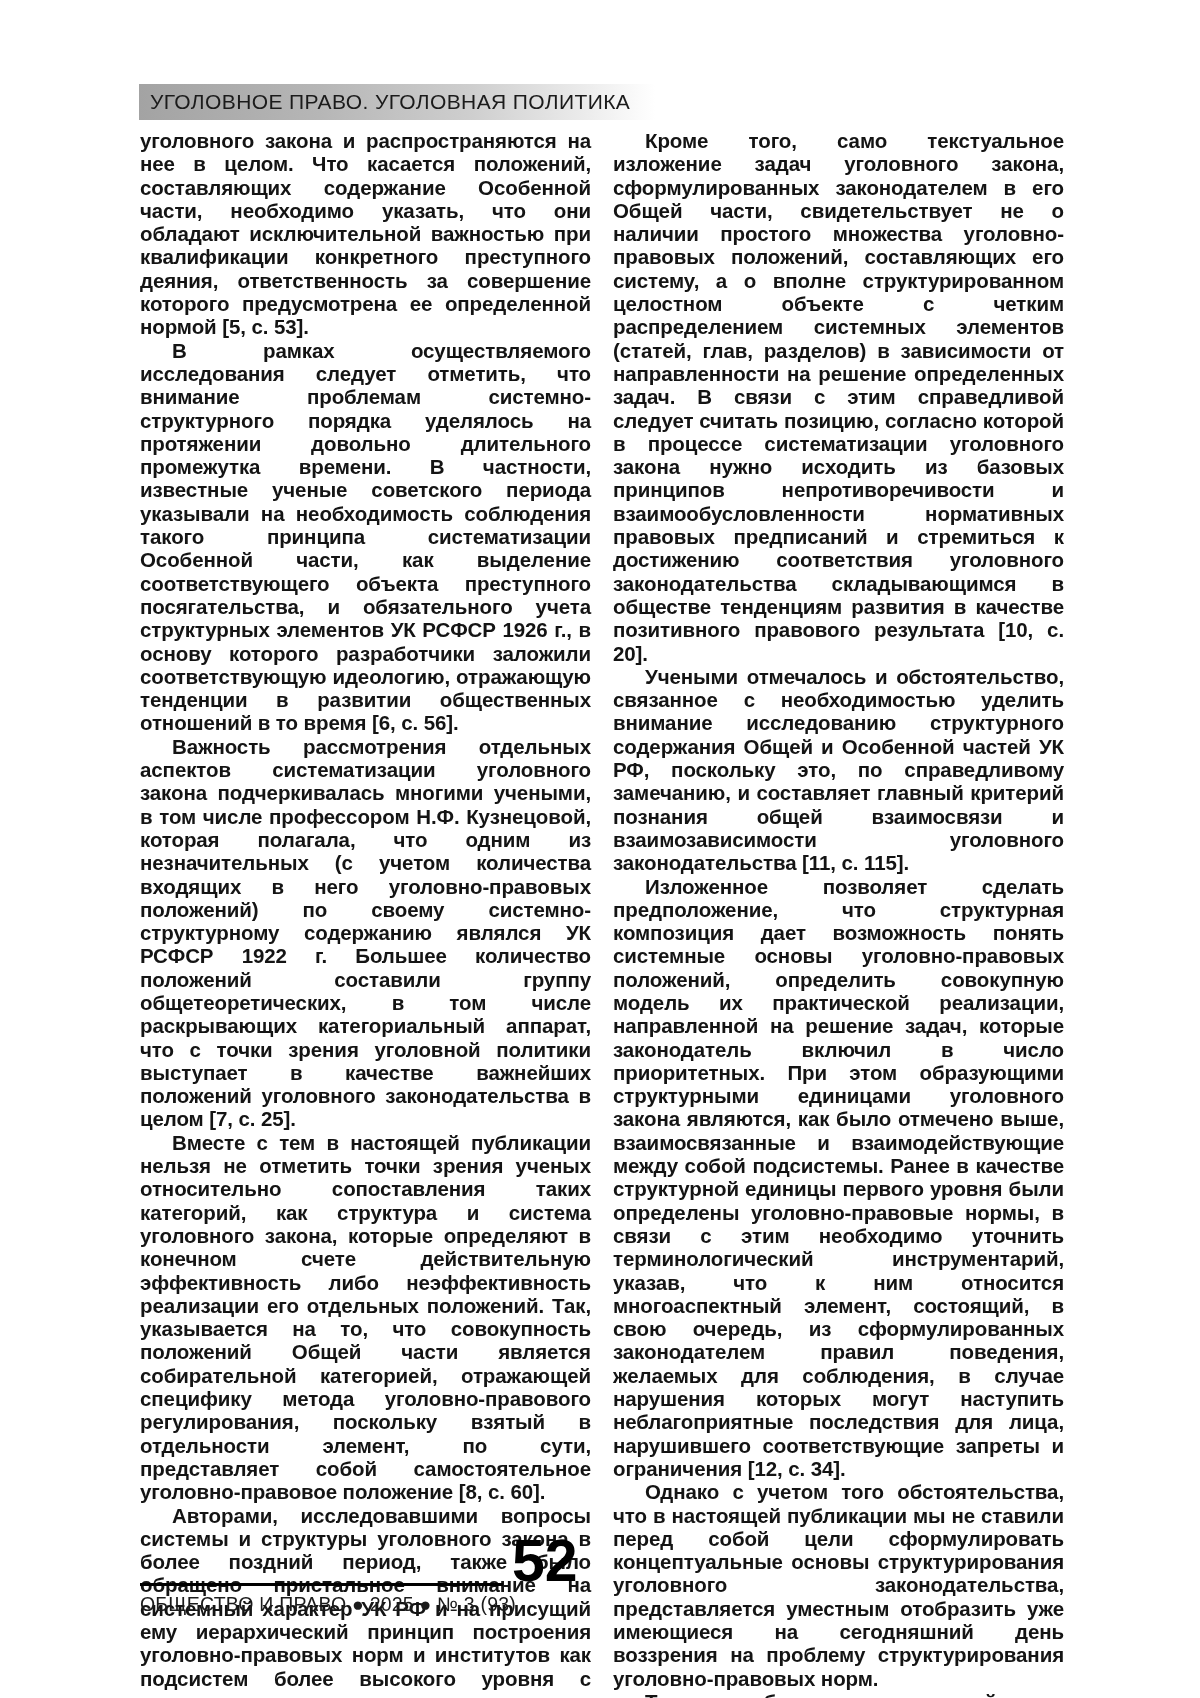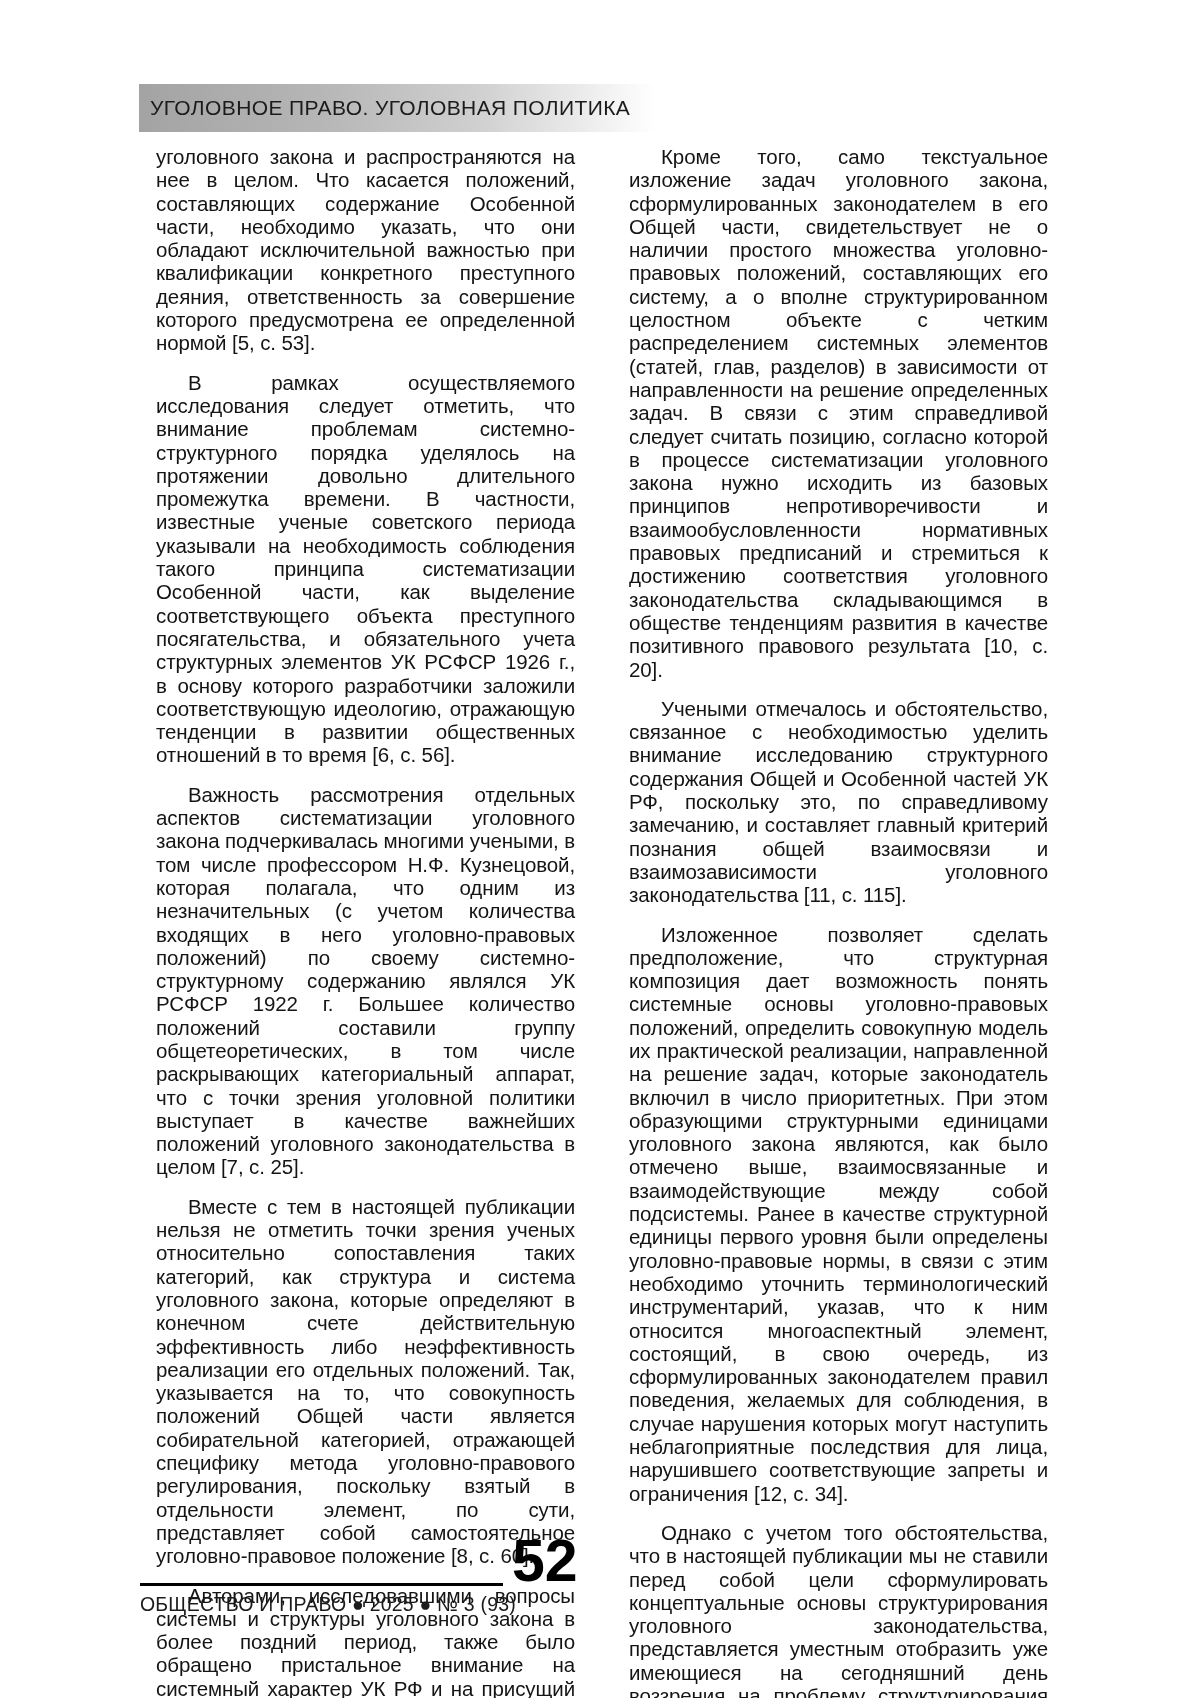--- a/index.html
+++ b/index.html
@@ -7,21 +7,21 @@
     position:relative;
     width:1200px; height:1698px;
     background:#ffffff;
     font-family:"Liberation Sans", sans-serif;
     color:#141414;
     overflow:hidden;
   }
   .header-band {
     position:absolute;
     left:139px; top:84px;
-    width:516px; height:48px;
+    width:516px; height:36px;
     background:linear-gradient(90deg,#a3a3a3 0%,#b6b6b6 35%,#cfcfcf 65%,#eeeeee 88%,#ffffff 100%);
     display:flex; align-items:center;
     padding-left:11px;
     box-sizing:border-box;
   }
   .header-band .title {
     font-size:21px;
     letter-spacing:0.4px;
     color:#1b1b1b;
     white-space:nowrap;
@@ -35,21 +35,21 @@
   }
   .col {
     width:451px;
     text-align:justify;
     font-size:20.5px;
     line-height:23.3px;
     letter-spacing:-0.1px;
     hyphens:auto;
     -webkit-hyphens:auto;
   }
-  .col p { margin:16px; text-indent:32px; }
+  .col p { margin:0; text-indent:32px;font-weight:bold; }
   .col p.cont { text-indent:0; }
   .footer-line {
     position:absolute;
     left:140px; top:1583px;
     width:363px; height:3px;
     background:#000000;
   }
   .footer-text {
     position:absolute;
     left:140px; top:1593px;

